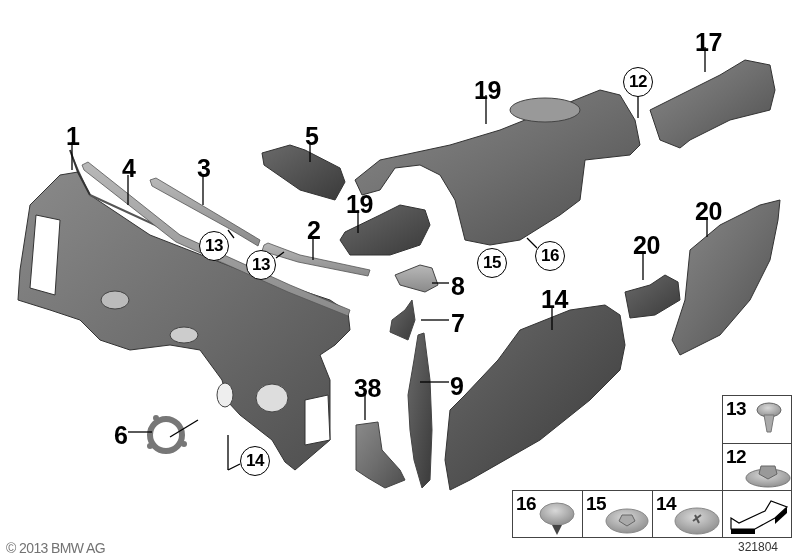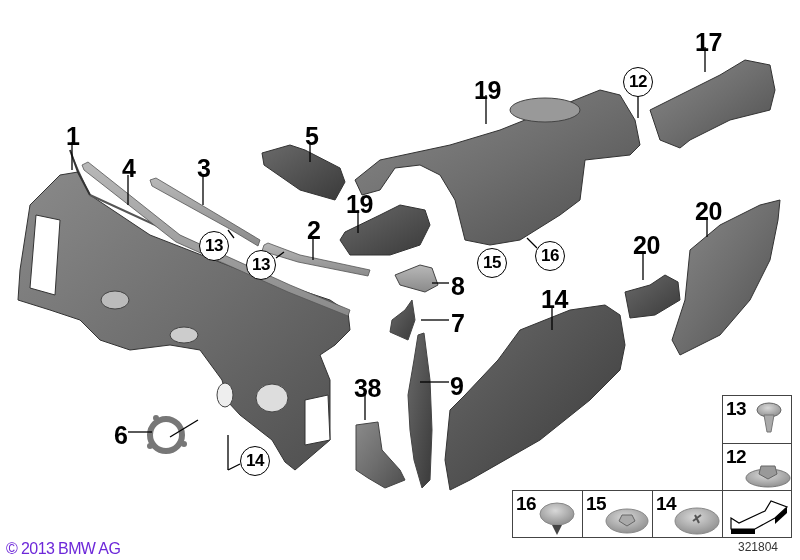--- a/index.html
+++ b/index.html
@@ -4,21 +4,21 @@
 <style>
   html, body { margin:0; padding:0; background:#ffffff; }
   body { width:800px; height:560px; position:relative; overflow:hidden;
          font-family:"Liberation Sans", sans-serif; }
   #canvas { position:absolute; left:0; top:0; width:800px; height:560px; }
   .callout { position:absolute; font-weight:bold; font-size:25px; color:#000;
              font-family:"Liberation Sans", sans-serif; line-height:1; letter-spacing:-0.5px; }
   .callout-circle { position:absolute; width:28px; height:28px; border:1.6px solid #000;
              border-radius:50%; background:#fff; display:flex; align-items:center; justify-content:center;
              font-weight:bold; font-size:17px; font-family:"Liberation Sans", sans-serif; letter-spacing:-0.5px; }
-  .copyright { position:absolute; left:6px; top:540px; font-size:16px; color:#6d28d9;
+  .copyright { position:absolute; left:6px; top:540px; font-size:14px; color:#737373;
                font-family:"Liberation Sans", sans-serif; letter-spacing:-0.6px; }
   .diagram-id { position:absolute; left:738px; top:540px; font-size:12px; color:#333;
                font-family:"Liberation Sans", sans-serif; }
   .cell { position:absolute; border:1px solid #444; background:#fff; box-sizing:border-box; }
   .cell-label { position:absolute; left:3px; top:2px; font-weight:bold; font-size:19px;
                 font-family:"Liberation Sans", sans-serif; letter-spacing:-0.5px; }
 </style>
 </head>
 <body>
 

